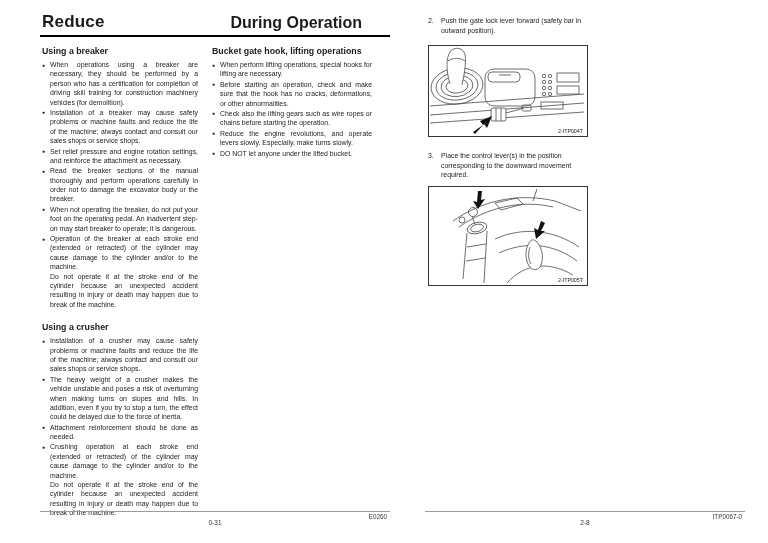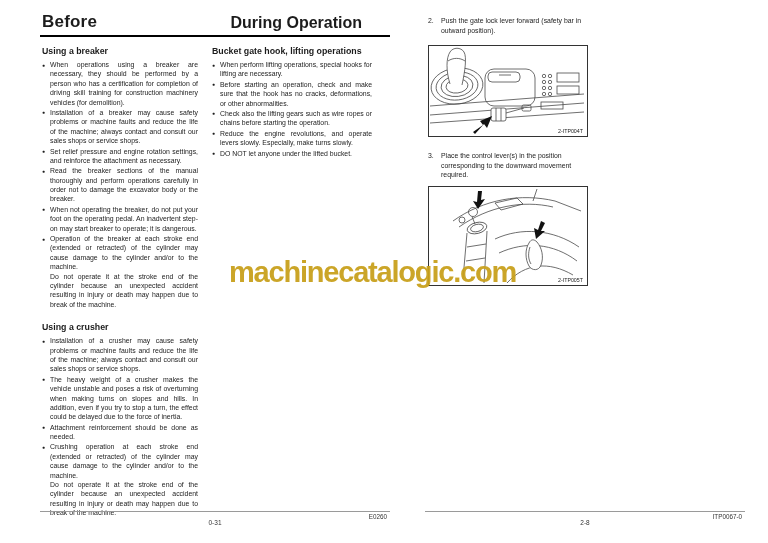--- a/index.html
+++ b/index.html
@@ -56,21 +56,21 @@
   .art{stroke:#4a4a4a;stroke-width:.8;fill:none;}
   .artblack{fill:#111;stroke:none;}
 </style>
 </head>
 <body>
 
 <div class="sheet">
 
   <div class="page page-left">
     <div class="page-head">
-      <span class="page-title">Before</span>
+      <span class="page-title">Reduce</span>
       <span class="page-subtitle">During Operation</span>
     </div>
 
     <div class="columns">
 
       <div class="col">
         <div class="sec-head">Using a breaker</div>
         <div class="bullet">When operations using a breaker are necessary, they should be performed by a person who has a certification for completion of driving skill training for construction machinery vehicles (for demolition).</div>
         <div class="bullet">Installation of a breaker may cause safety problems or machine faults and reduce the life of the machine; always contact and consult our sales shops or service shops.</div>
         <div class="bullet">Set relief pressure and engine rotation settings, and reinforce the attachment as necessary.</div>
@@ -198,15 +198,14 @@
       <span class="fig-label">2-ITP005T</span>
     </div>
 
     <div class="page-foot">
       <div class="foot-line"></div>
       <span class="foot-code">ITP0067-0</span>
       <div class="foot-page">2-8</div>
     </div>
   </div>
 
-  <div class="watermark" style="color: rgb(201, 161, 29);">machinecatalogic.com</div>
 
 </div>
 
 </body></html>

